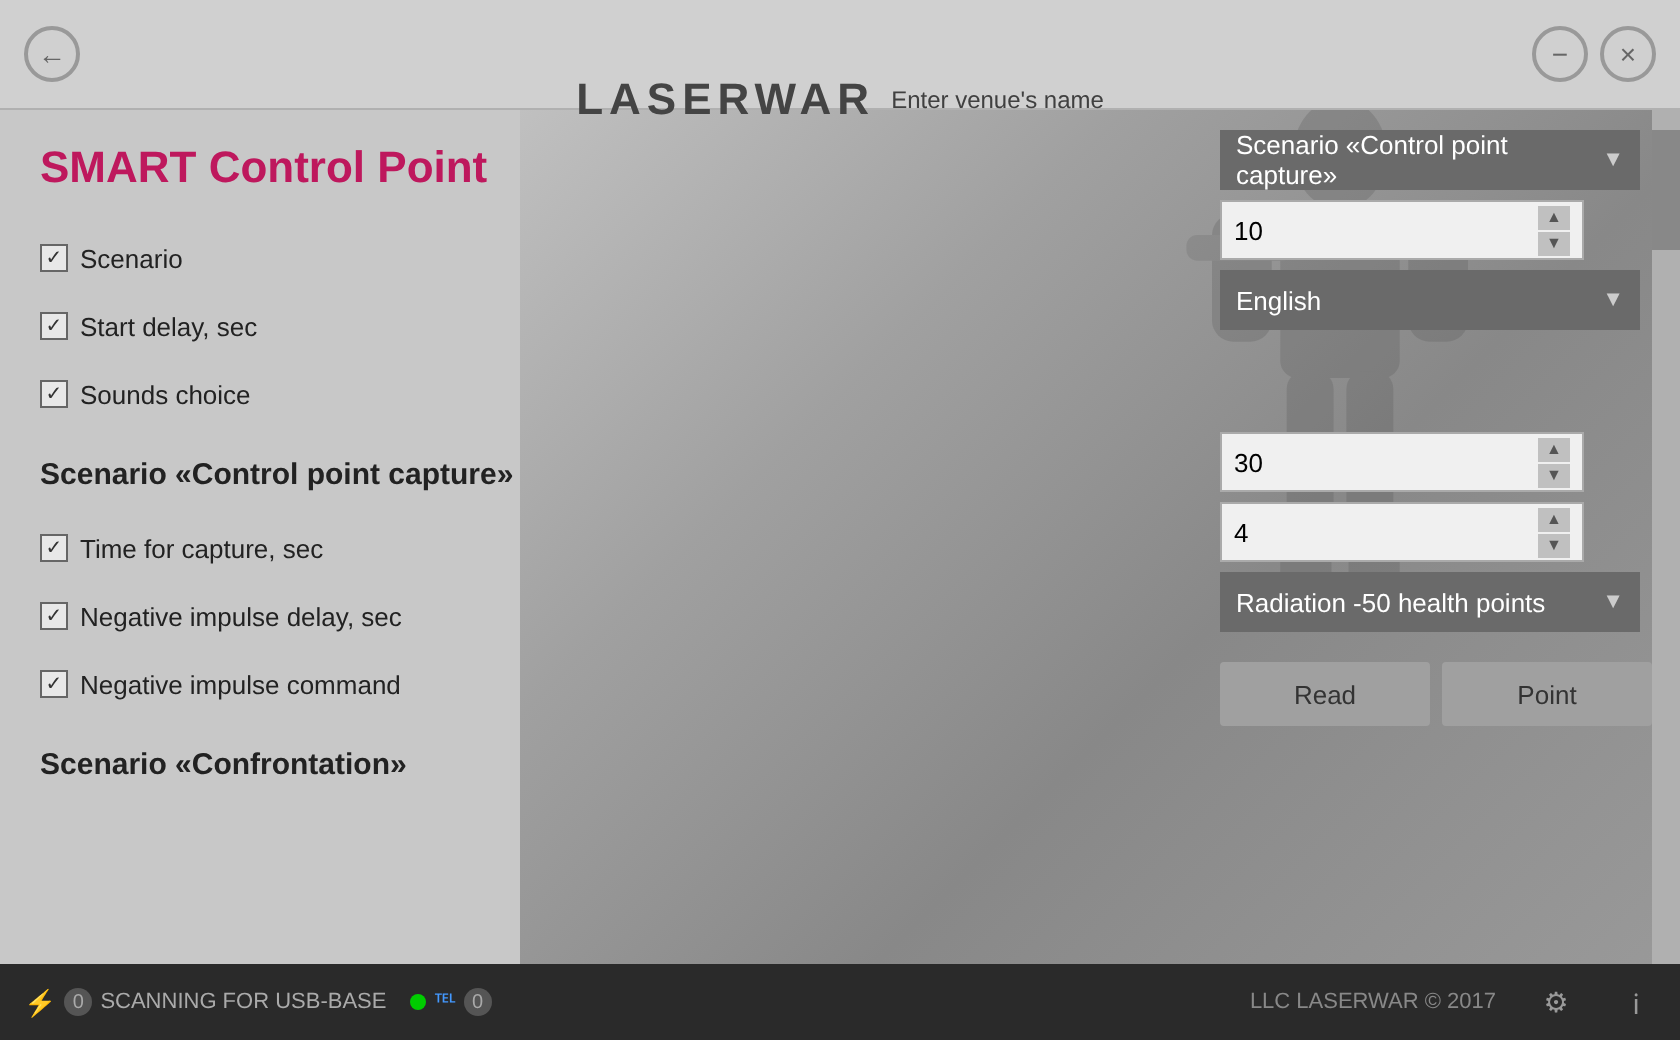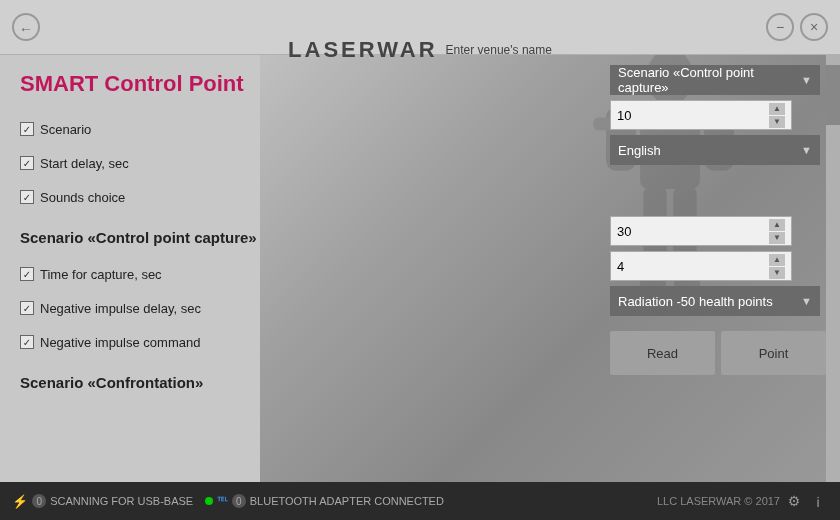--- a/index.html
+++ b/index.html
@@ -214,21 +214,21 @@
 
     
     .action-buttons {
       display: flex;
       gap: 6px;
       margin-top: auto;
       padding-top: 10px;
     }
     .action-btn {
       flex: 1;
-      height: 44px;
+      height: 32px;
       background: #a0a0a0;
       border: none;
       color: #333;
       font-size: 13px;
       cursor: pointer;
       border-radius: 2px;
     }
 
     
     .status-bar {
@@ -271,21 +271,21 @@
       height: 14px;
       display: inline-flex;
       align-items: center;
       justify-content: center;
     }
     .status-right {
       color: #888;
       font-size: 11px;
       display: flex;
       align-items: center;
-      gap: 4px;
+      gap: 20px;
     }
     .status-icon {
       width: 20px;
       height: 20px;
       display: flex;
       align-items: center;
       justify-content: center;
       color: #999;
       font-size: 14px;
       cursor: pointer;
@@ -462,21 +462,20 @@
   <div class="status-left">
     <div class="status-item">
       <span style="color:#aaa; font-size:13px;">⚡</span>
       <span class="status-badge">0</span>
       <span>SCANNING FOR USB-BASE</span>
     </div>
     <div class="status-item">
       <span class="status-dot green"></span>
       <span style="color:#4499ff; font-size:13px;">℡</span>
       <span class="status-badge">0</span>
-      <span>BLUETOOTH ADAPTER CONNECTED</span>
     </div>
   </div>
   <div class="status-right">
     <span>LLC LASERWAR © 2017</span>
     <div class="status-icon">⚙</div>
     <div class="status-icon">ℹ</div>
   </div>
 </div>
 
 </body></html>

